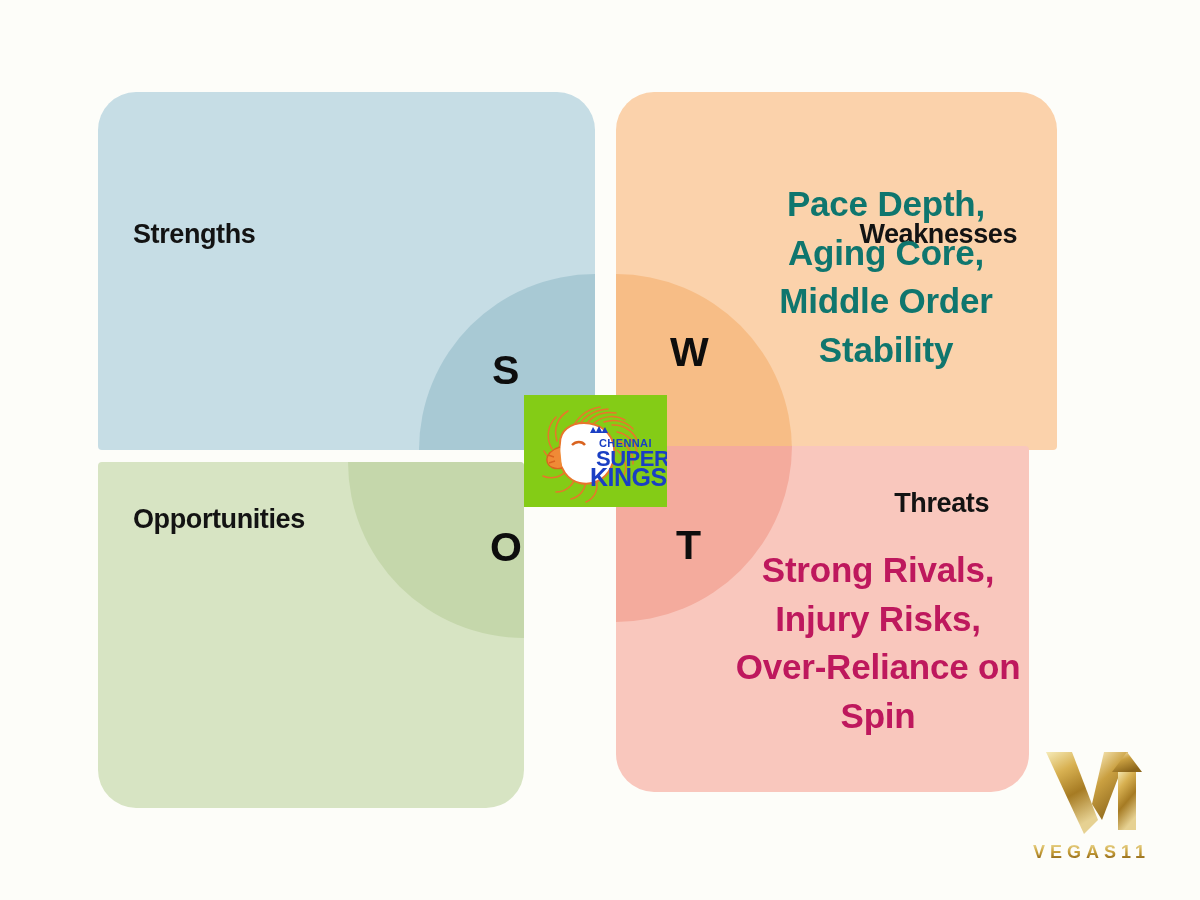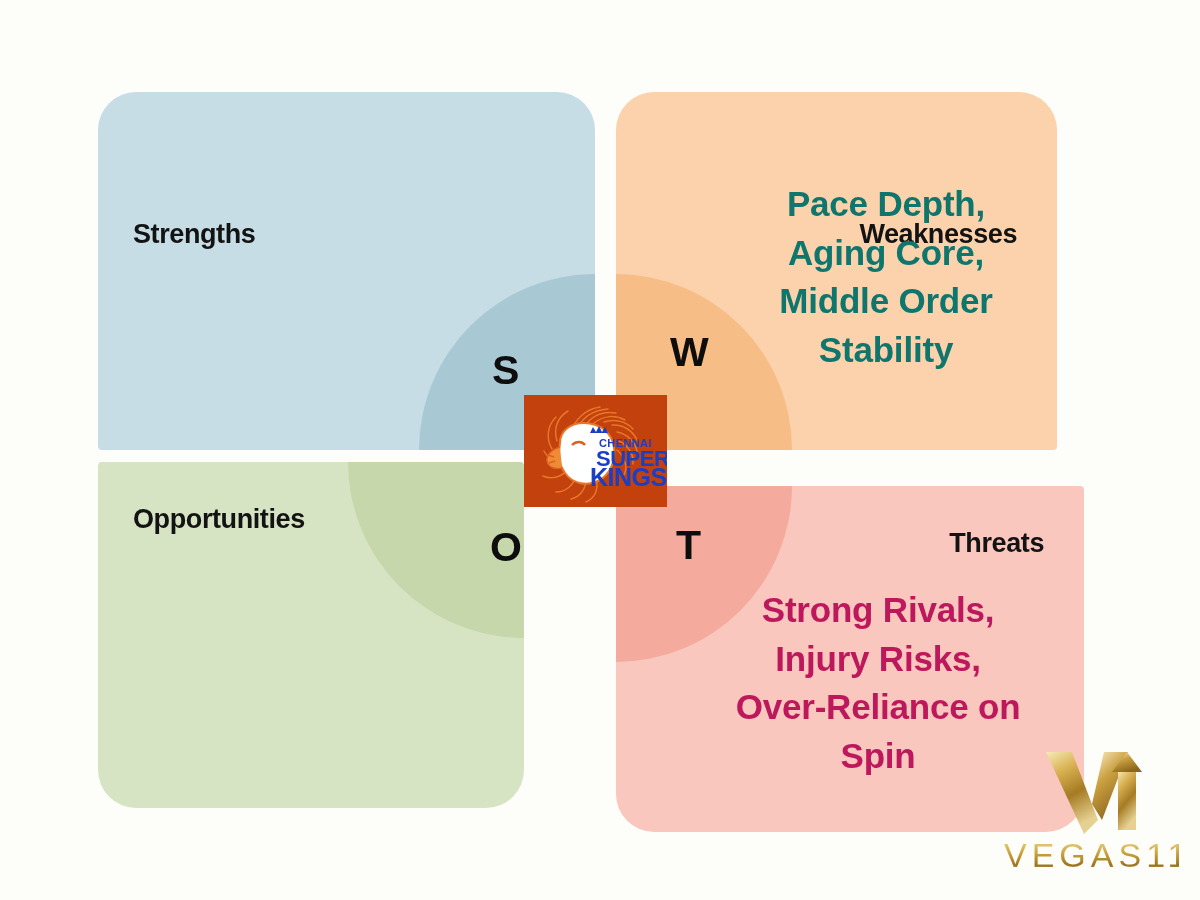--- a/index.html
+++ b/index.html
@@ -40,22 +40,22 @@
     background: #fbd2ab;
     border-radius: 38px 38px 4px 4px;
   }
   .quad-opportunities {
     left: 98px;  top: 462px;
     width: 426px; height: 346px;
     background: #d7e4c3;
     border-radius: 4px 4px 38px 38px;
   }
   .quad-threats {
-    left: 616px; top: 486px;
-    width: 468px; height: 346px;
+    left: 616px; top: 446px;
+    width: 413px; height: 346px;
     background: #f9c7bd;
     border-radius: 4px 4px 38px 38px;
   }
 
   
   .circ {
     position: absolute;
     width: 352px;
     height: 352px;
     border-radius: 50%;
@@ -134,41 +134,41 @@
   .letter-o { left: 490px; top: 527px; }
   .letter-t { left: 676px; top: 525px; }
 
   
   #logo-tile {
     position: absolute;
     left: 524px;
     top: 395px;
     width: 143px;
     height: 112px;
-    background: #c2410c;
+    background: #84cc16;
     z-index: 8;
   }
   #logo-tile svg { display: block; }
 
   
   #watermark {
     position: absolute;
     left: 1004px;
     top: 752px;
     width: 175px;
     height: 118px;
     z-index: 9;
     text-align: center;
   }
   #watermark .mark { display: block; margin: 0 auto; }
   #watermark .wordmark {
     display: block;
-    margin-top: 2px;
-    font-size: 34px;
-    font-weight: normal;
+    margin-top: 8px;
+    font-size: 18px;
+    font-weight: bold;
     letter-spacing: 5px;
     background: linear-gradient(180deg,#f3e3a4 0%,#c9a23c 45%,#9c7420 75%,#e7d294 100%);
     -webkit-background-clip: text;
     background-clip: text;
     color: transparent;
   }
 </style>
 </head>
 <body>
 

